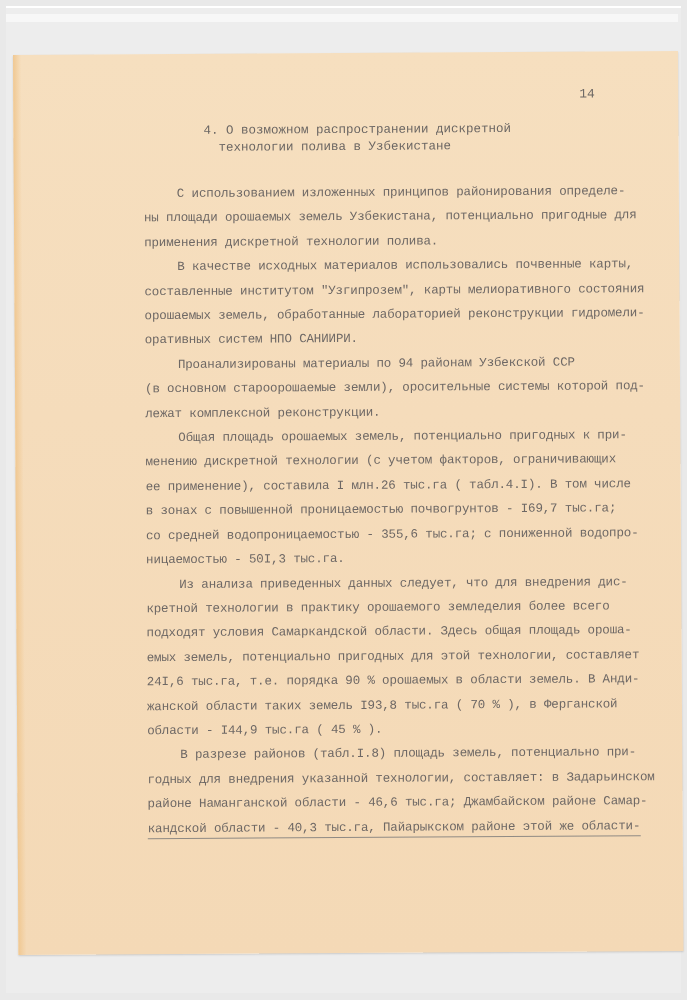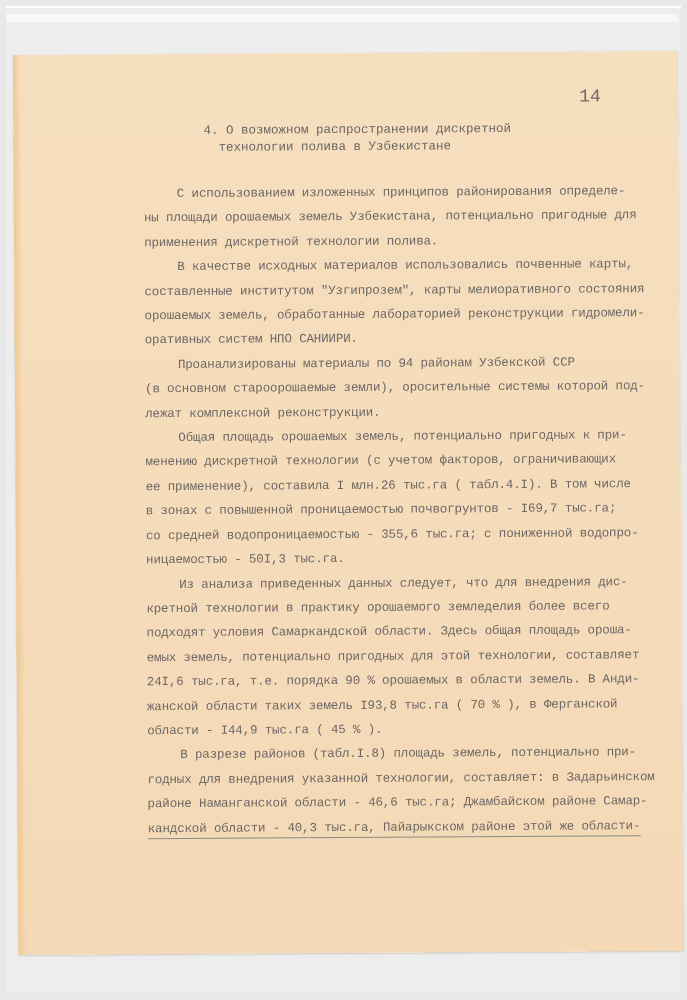--- a/index.html
+++ b/index.html
@@ -26,21 +26,21 @@
       transform: rotate(-0.35deg);
       transform-origin: left top;
       box-shadow: 0 1px 2px rgba(0,0,0,0.15);
     }
     .page::before {
       content: ""; position: absolute; left: 0; top: 0; bottom: 0; width: 8px;
       background: linear-gradient(90deg, #f0c892, rgba(245,220,187,0));
     }
     .page-number {
       position: absolute; left: 566px; top: 35px;
-      font-size: 18px; color: #6f6a66;
+      font-size: 13px; color: #6f6a66;
     }
     .heading {
       position: absolute; left: 190px; top: 69px; width: 400px;
       font-size: 12.5px; color: #6b6663; line-height: 17px;
     }
     .heading .h-line2 { padding-left: 15px; display: block; }
     .body-text {
       position: absolute; left: 130px; top: 128px; width: 505px;
       font-size: 12.5px; color: #6e6865; line-height: 24.4px;
       letter-spacing: -0.15px;

